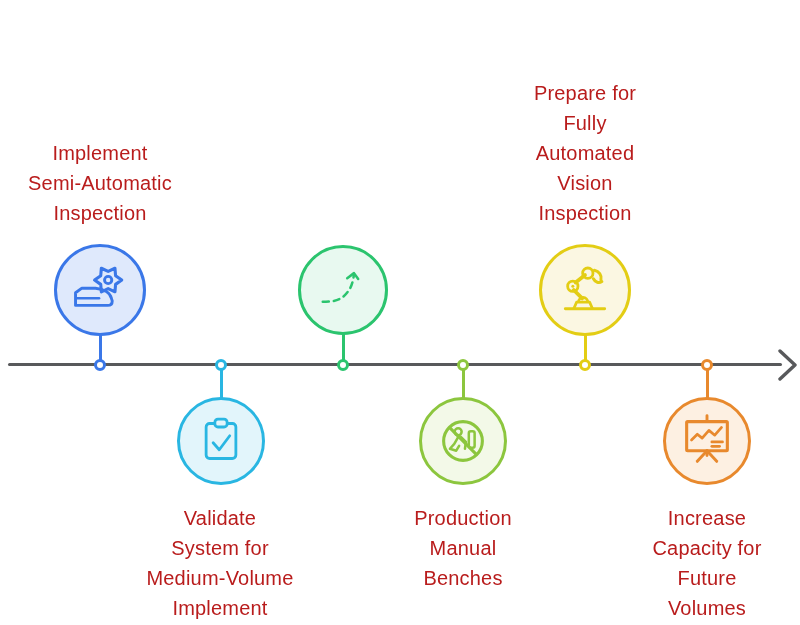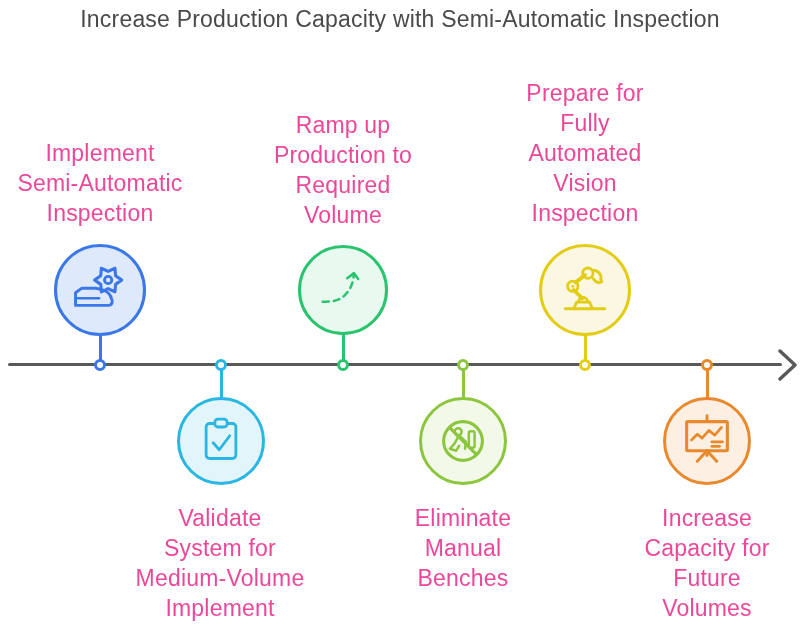--- a/index.html
+++ b/index.html
@@ -19,22 +19,22 @@
     position:absolute;border:3.5px solid var(--stroke);background:var(--fill);
     border-radius:50%;box-sizing:border-box;display:flex;align-items:center;justify-content:center;
   }
   .node .stem{position:absolute;width:3px;background:var(--stroke);}
   .node .dot{
     position:absolute;width:12px;height:12px;box-sizing:border-box;border-radius:50%;
     background:#ffffff;border:3px solid var(--stroke);
   }
   .node svg{color:var(--stroke);}
   .label{
-    position:absolute;width:230px;text-align:center;font-size:23px;line-height:30px;
-    letter-spacing:0.2px;white-space:pre-line;color:#ec4899;
+    position:absolute;width:230px;text-align:center;font-size:20px;line-height:30px;
+    letter-spacing:0.2px;white-space:pre-line;color:#b91c1c;
   }
   
   .n1 .circle{left:54px;top:244px;width:92px;height:92px;}
   .n1 .stem{left:98.5px;top:334px;height:31px;}
   .n1 .dot{left:94px;top:359px;}
   
   .n2 .circle{left:177px;top:397px;width:88px;height:88px;}
   .n2 .stem{left:219.5px;top:366px;height:33px;}
   .n2 .dot{left:215px;top:359px;}
   
@@ -59,21 +59,20 @@
   .lab3{left:470px;top:78px;}
   .lab4{left:105px;top:503px;}
   .lab5{left:348px;top:503px;}
   .lab6{left:592px;top:503px;}
 </style>
 </head>
 <body>
 
 <div id="canvas">
 
-  <div class="title">Increase Production Capacity with Semi-Automatic Inspection</div>
 
   <div class="axis-line"></div>
   <svg class="axis-arrow" width="22" height="32" viewBox="0 0 22 32">
     <polyline points="3,2 18,16 3,30" fill="none" stroke="#58595b" stroke-width="3.4" stroke-linecap="round" stroke-linejoin="round"></polyline>
   </svg>
 
   <div class="node n1" style="--stroke: #3a77e8; --fill: #dfe9fc;">
     <div class="stem"></div>
     <div class="dot"></div>
     <div class="circle">
@@ -108,40 +107,36 @@
   <div class="node n3" style="--stroke: #2bc46e; --fill: #e8f9f0;">
     <div class="stem"></div>
     <div class="dot"></div>
     <div class="circle">
       <svg width="54" height="54" viewBox="0 0 64 64">
         <path d="M8,46 C22,46 30,44 37,35 C42,29 44,22 45,13" fill="none" stroke="currentColor" stroke-width="3" stroke-linecap="round" stroke-dasharray="7 6"></path>
         <polyline points="37,18 45,12 50,19" fill="none" stroke="currentColor" stroke-width="3" stroke-linecap="round" stroke-linejoin="round"></polyline>
       </svg>
     </div>
   </div>
-  <div class="label lab2">Ramp up
-Production to
-Required
-Volume</div>
 
   <div class="node n4" style="--stroke: #8cc63e; --fill: #f3f9e8;">
     <div class="stem"></div>
     <div class="dot"></div>
     <div class="circle">
       <svg width="62" height="62" viewBox="0 0 64 64">
         <circle cx="32" cy="32" r="20" fill="none" stroke="currentColor" stroke-width="3.2"></circle>
         <circle cx="27" cy="22.5" r="3.6" fill="none" stroke="currentColor" stroke-width="2.6"></circle>
         <rect x="38" y="22" width="6" height="17" rx="2" fill="none" stroke="currentColor" stroke-width="2.6"></rect>
         <path d="M30,28 L35,33 L34,40" fill="none" stroke="currentColor" stroke-width="2.6" stroke-linecap="round" stroke-linejoin="round"></path>
         <path d="M27,28 L23,35 L18.5,40 L25,42 L28,37" fill="none" stroke="currentColor" stroke-width="2.6" stroke-linecap="round" stroke-linejoin="round"></path>
         <line x1="18.5" y1="18.5" x2="45.5" y2="45.5" stroke="currentColor" stroke-width="3.2" stroke-linecap="round"></line>
       </svg>
     </div>
   </div>
-  <div class="label lab5">Eliminate
+  <div class="label lab5">Production
 Manual
 Benches</div>
 
   <div class="node n5" style="--stroke: #e3cd14; --fill: #fbf7e2;">
     <div class="stem"></div>
     <div class="dot"></div>
     <div class="circle">
       <svg width="60" height="60" viewBox="0 0 64 64">
         <line x1="11" y1="52" x2="53" y2="52" stroke="currentColor" stroke-width="3" stroke-linecap="round"></line>
         <path d="M20,52 L23,45 L37,45 L40,52" fill="none" stroke="currentColor" stroke-width="3" stroke-linejoin="round"></path>

